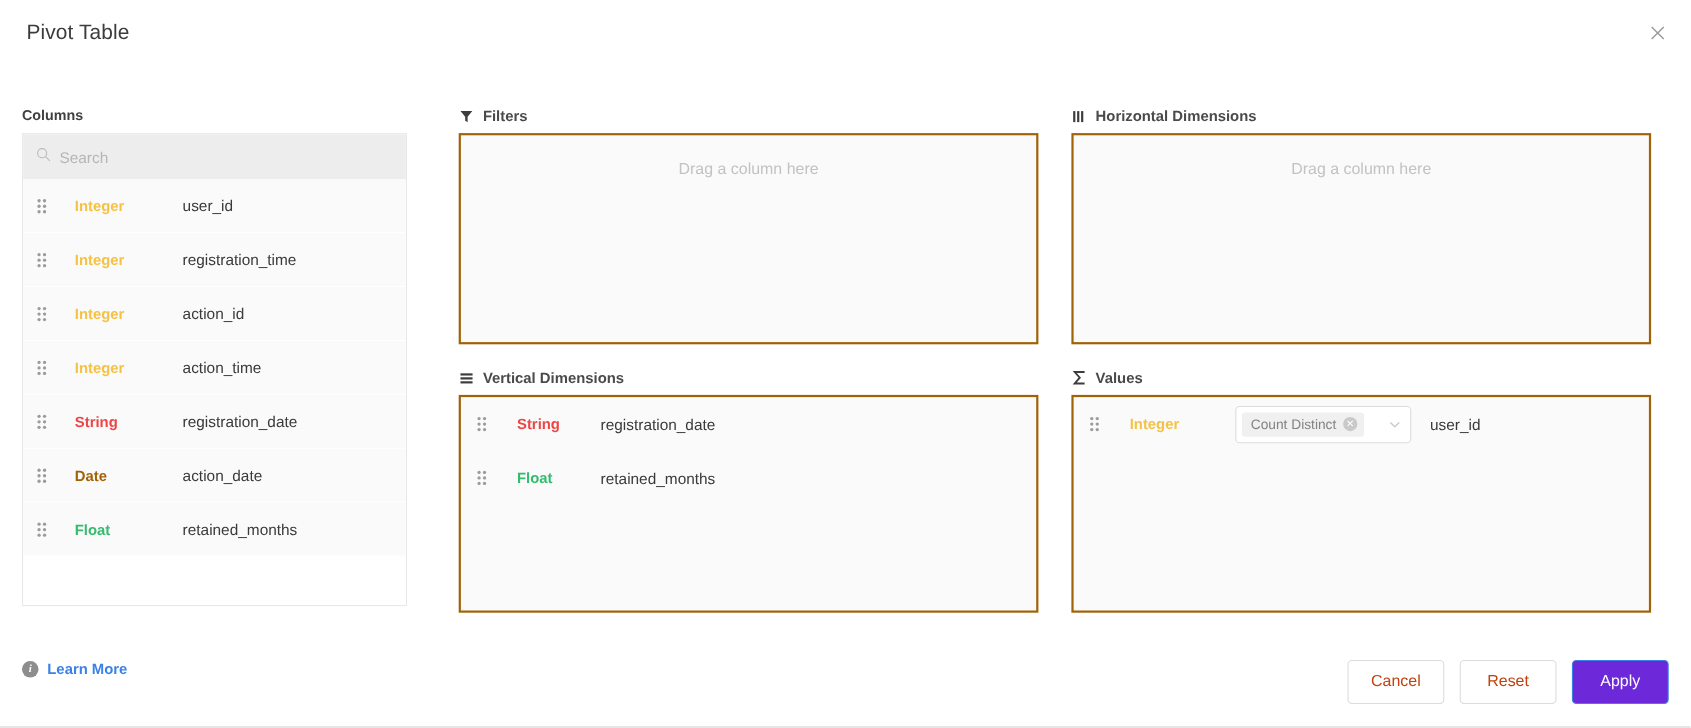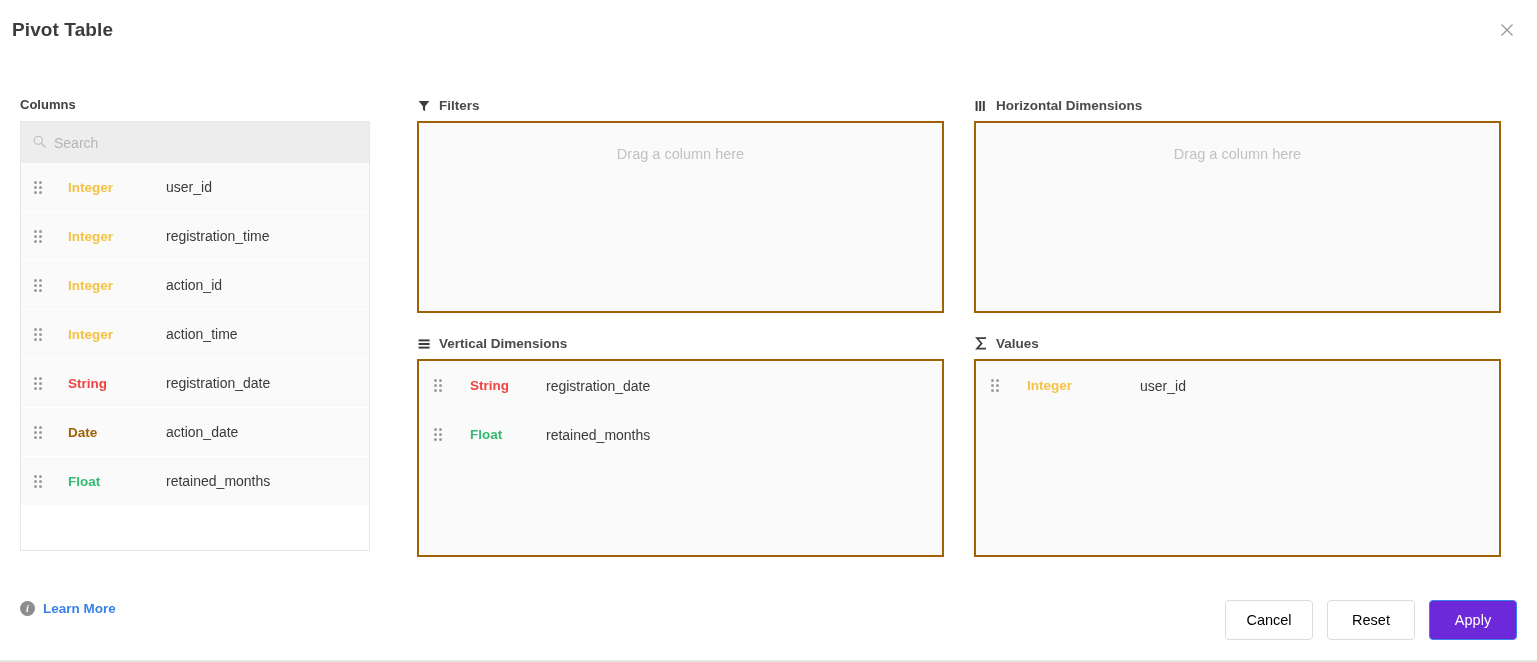--- a/index.html
+++ b/index.html
@@ -15,23 +15,23 @@
     position: relative;
   }
 
   
   .dlg-header {
     position: absolute;
     left: 0; top: 0; width: 1537px; height: 62px;
   }
   .dlg-title {
     position: absolute;
-    left: 12px; top: 19px;
+    left: 24px; top: 19px;
     font-size: 19px;
-    font-weight: 700;
+    font-weight: 400;
     color: #3c3c3c;
     letter-spacing: .1px;
   }
   .close-btn {
     position: absolute;
     right: 18px; top: 18px;
     width: 24px; height: 24px;
     display: flex; align-items: center; justify-content: center;
     cursor: pointer;
   }
@@ -246,21 +246,21 @@
     display: flex;
     gap: 14px;
   }
   .btn {
     height: 40px;
     min-width: 88px;
     padding: 0 20px;
     border-radius: 4px;
     border: 1px solid #dcdcdc;
     background: #ffffff;
-    color: #000000;
+    color: #c2410c;
     font-size: 14.5px;
     font-family: "Liberation Sans", sans-serif;
     cursor: pointer;
     display: inline-flex;
     align-items: center;
     justify-content: center;
   }
   .btn-primary {
     background: #6d28d9;
     border-color: #3a82e8;
@@ -484,20 +484,31 @@
           <span class="dots">
             <i></i>
             <i></i>
             <i></i>
             <i></i>
             <i></i>
             <i></i>
           </span>
         </span>
         <span class="col-type t-integer">Integer</span>
+        <div class="agg-select">
+          <span class="agg-tag">
+            <span>Count Distinct</span>
+            <span class="tag-remove">✕</span>
+          </span>
+          <span class="agg-caret">
+            <svg width="12" height="12" viewBox="0 0 12 12">
+              <path d="M2.2 4.4 L6 8 L9.8 4.4" stroke="#c9c9c9" stroke-width="1.2" fill="none" stroke-linecap="round" stroke-linejoin="round"></path>
+            </svg>
+          </span>
+        </div>
         <span class="val-name">user_id</span>
       </div>
     </div>
 </div>
 
 <div class="learn-more">
   <span class="info-icon">i</span>
   <span class="learn-more-text">Learn More</span>
 </div>
 

